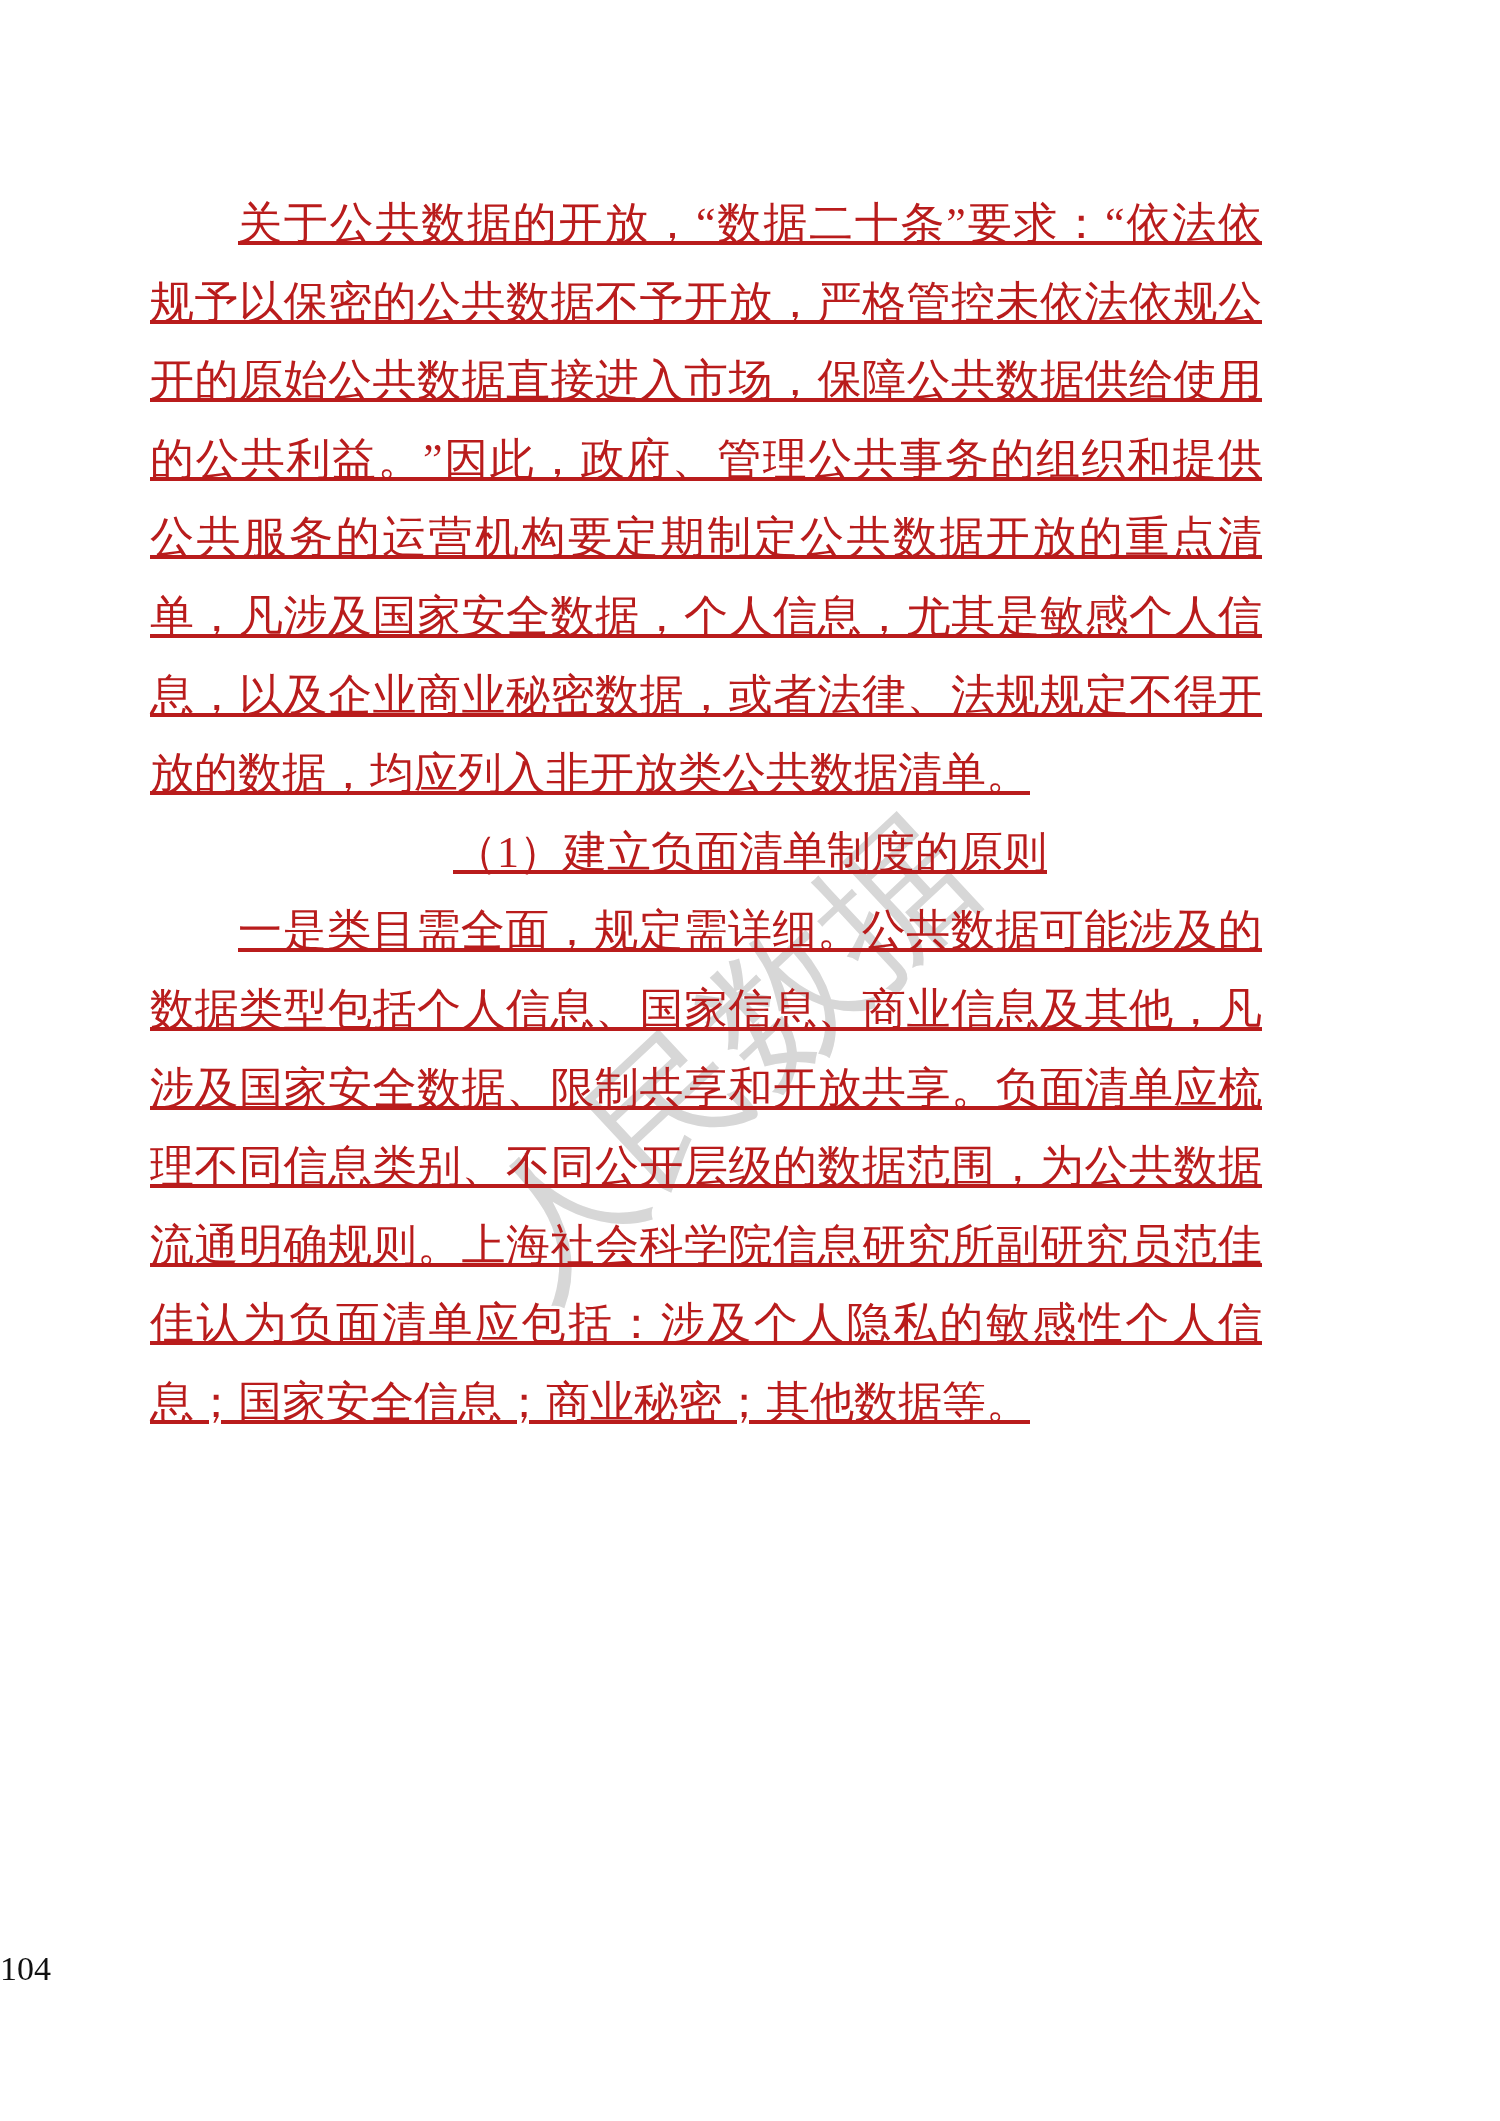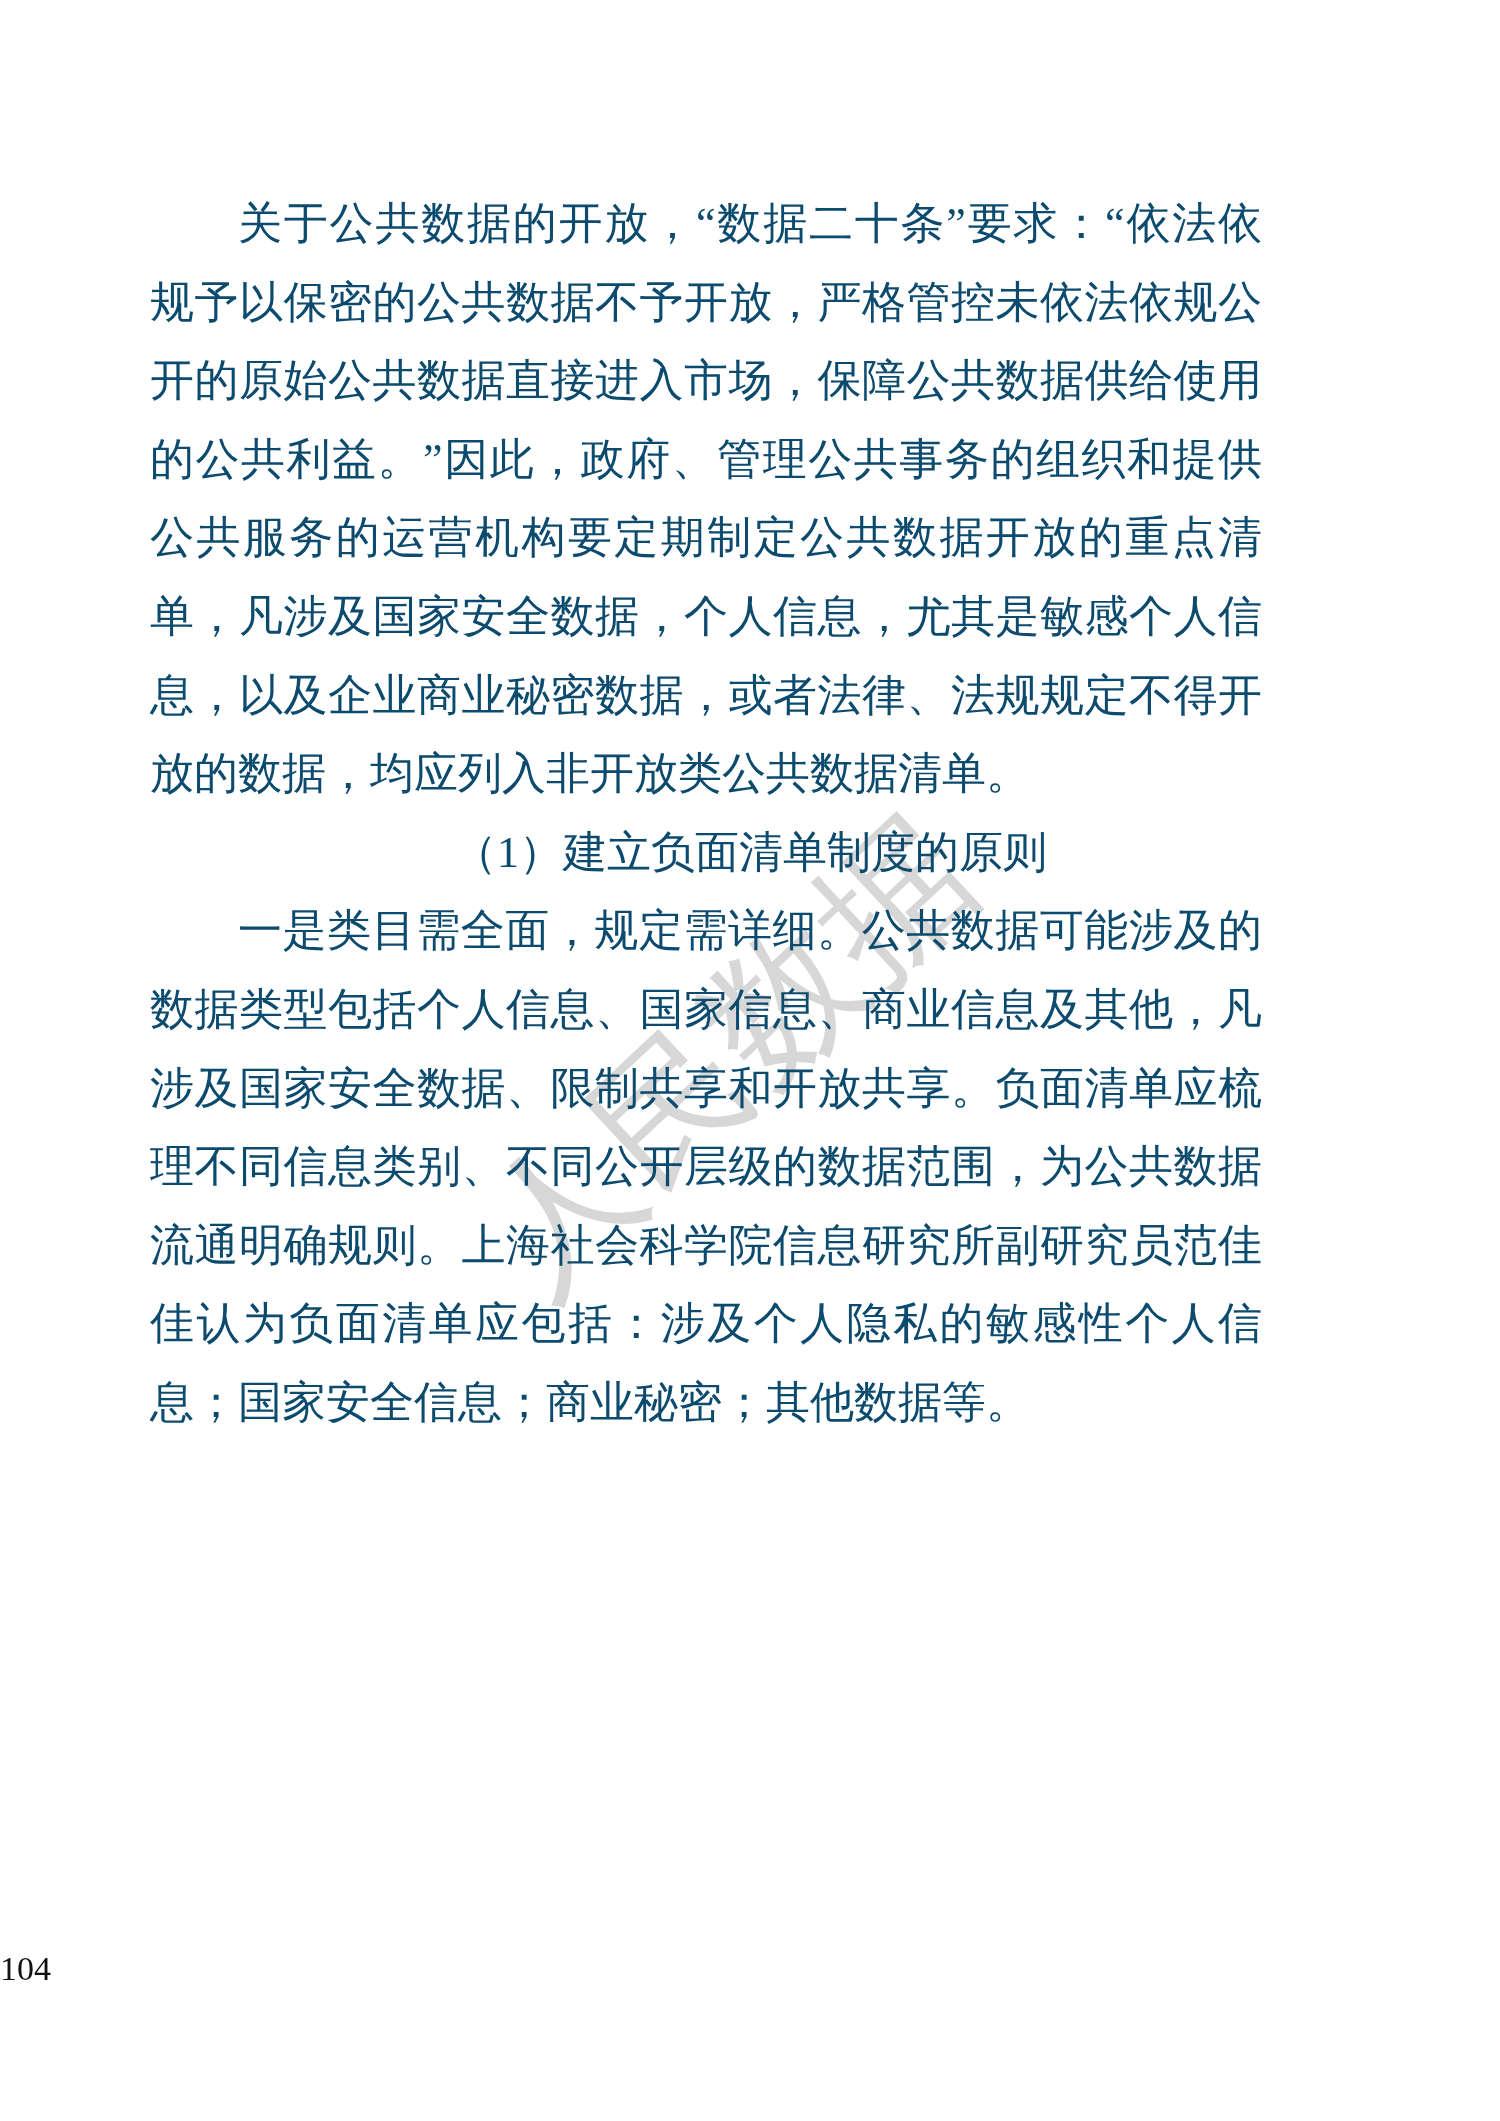--- a/index.html
+++ b/index.html
@@ -31,24 +31,25 @@
     z-index: 0;
     user-select: none;
     font-family: "Liberation Serif", "DejaVu Serif", serif;
   }
   .content {
     position: absolute;
     left: 150px;
     top: 185px;
     width: 1112px;
     z-index: 1;
-    color: #0c4a6e;
+    color: #b91c1c;
     font-size: 44px;
     line-height: 78.6px;
     text-align: justify;
+    text-decoration: underline;
   }
   .content p {
     margin: 0;
     padding: 0;
     text-indent: 2em;
   }
   .content p.heading {
     text-align: center;
   }
   .page-number {

